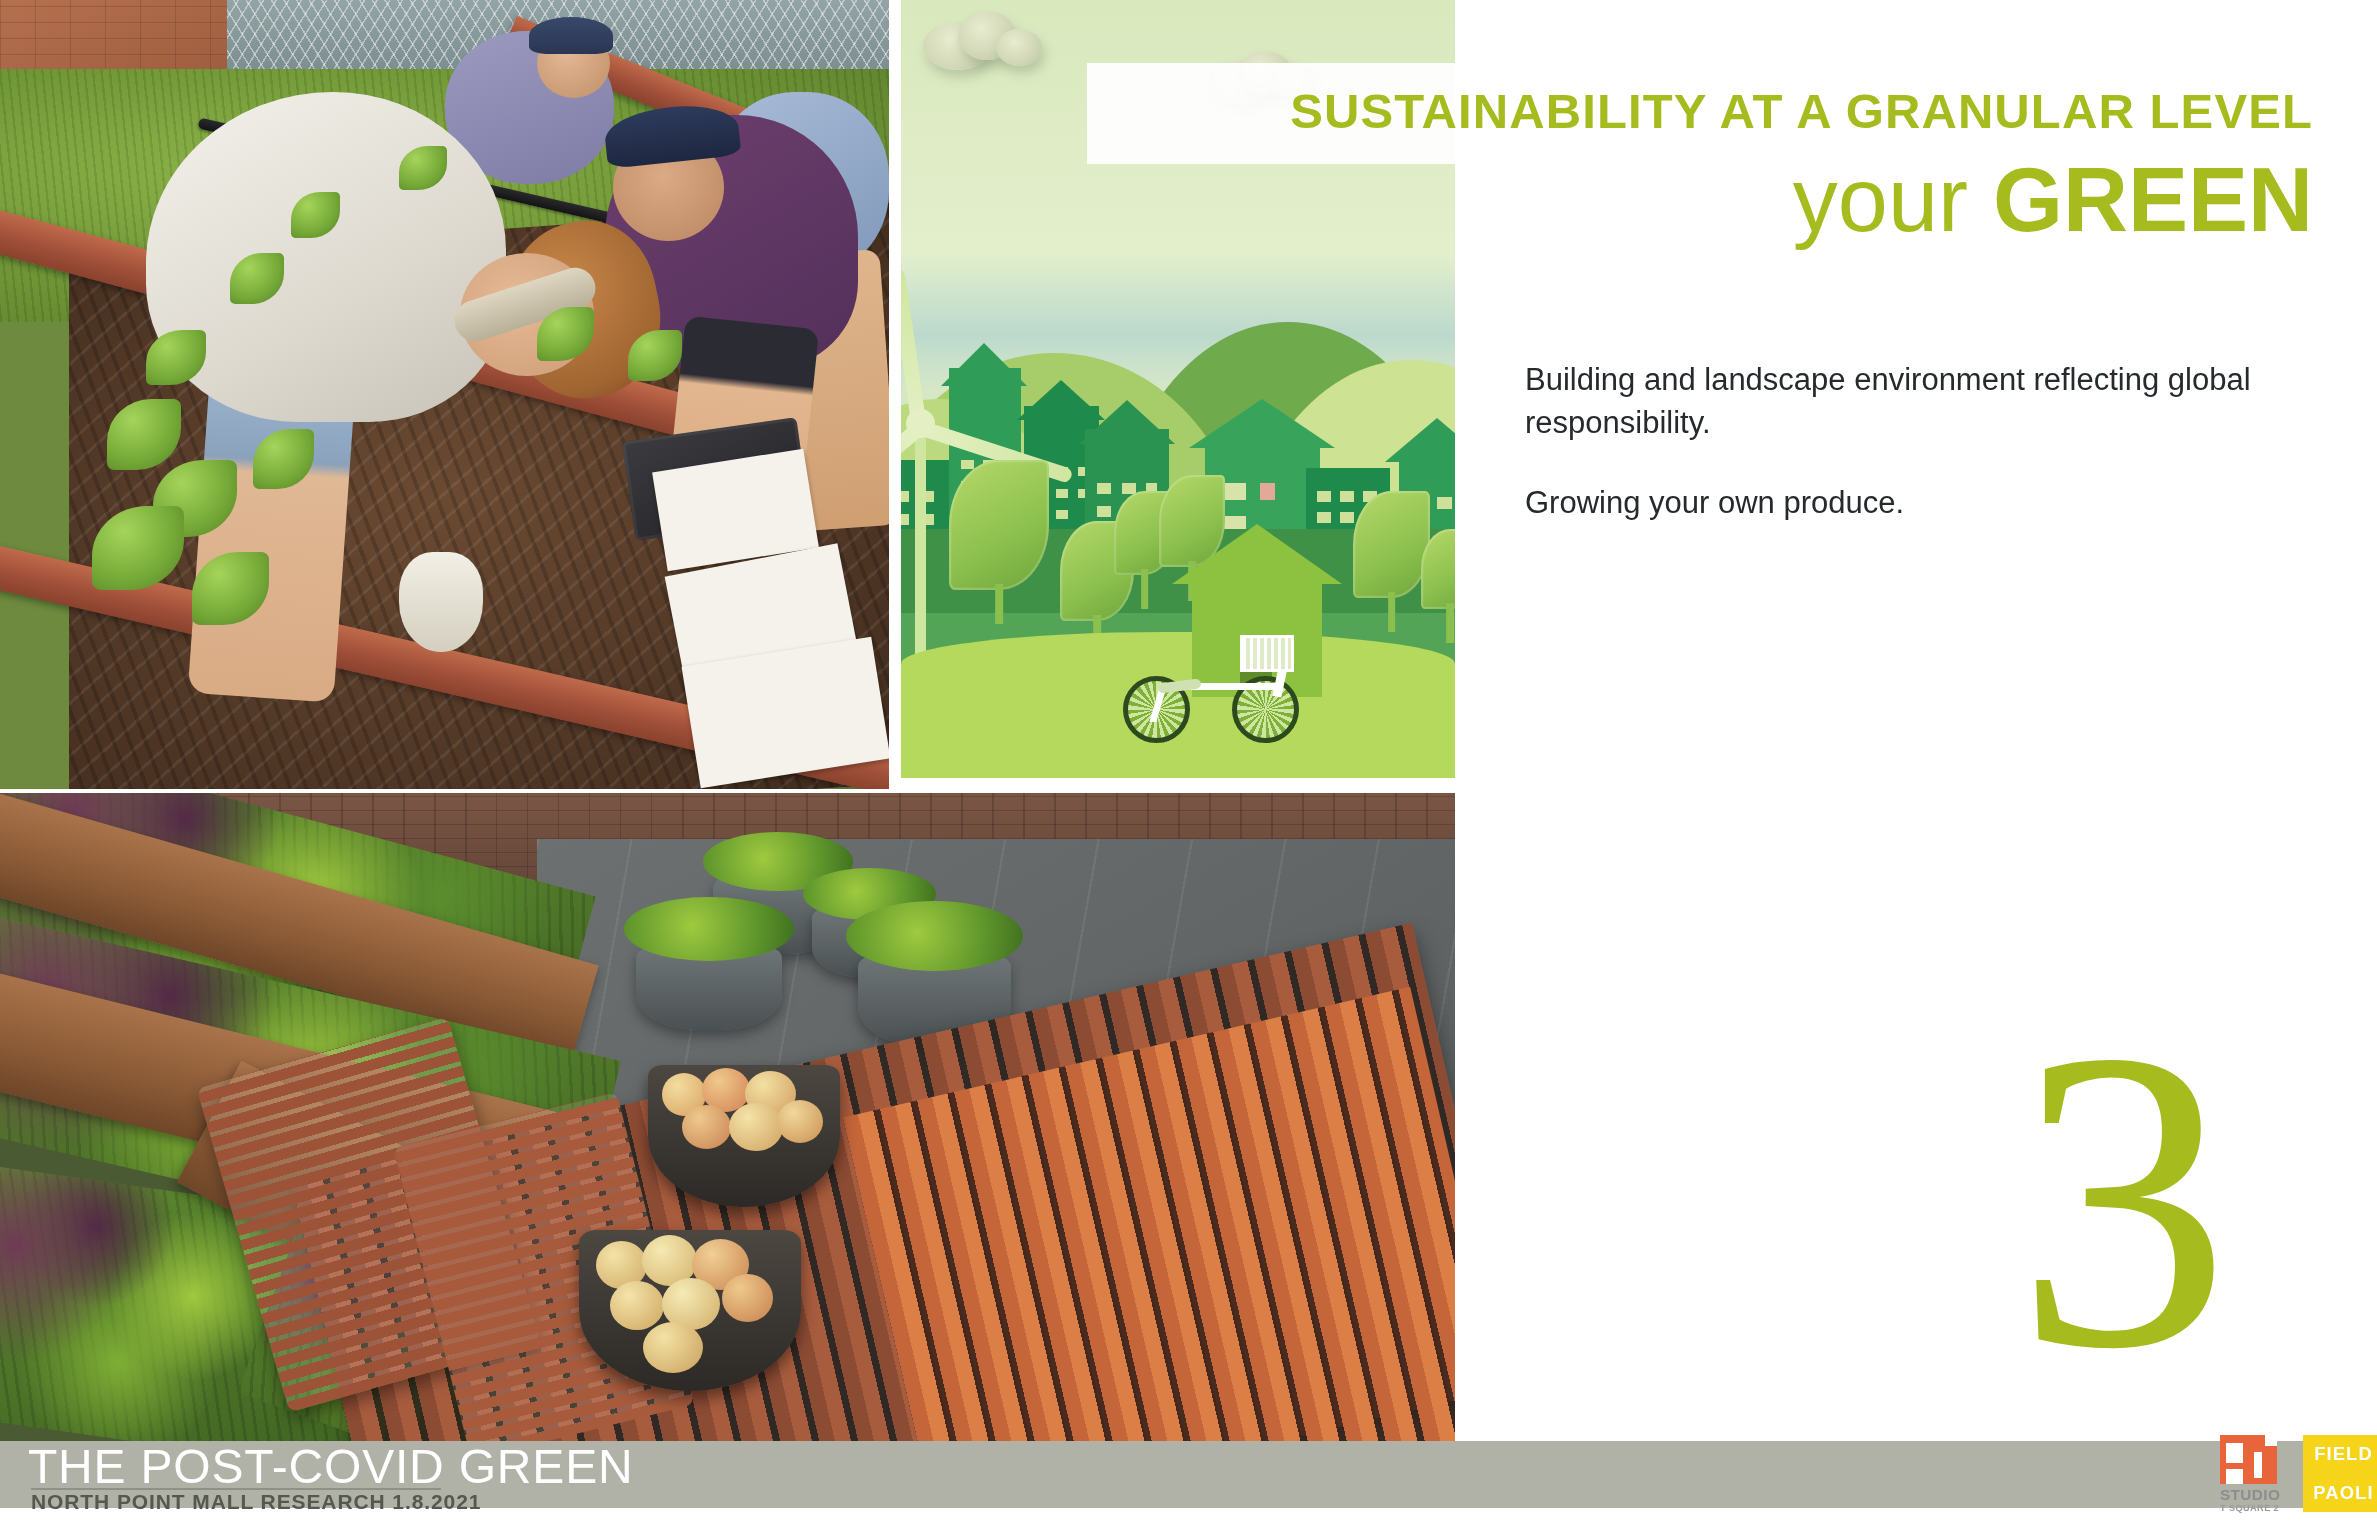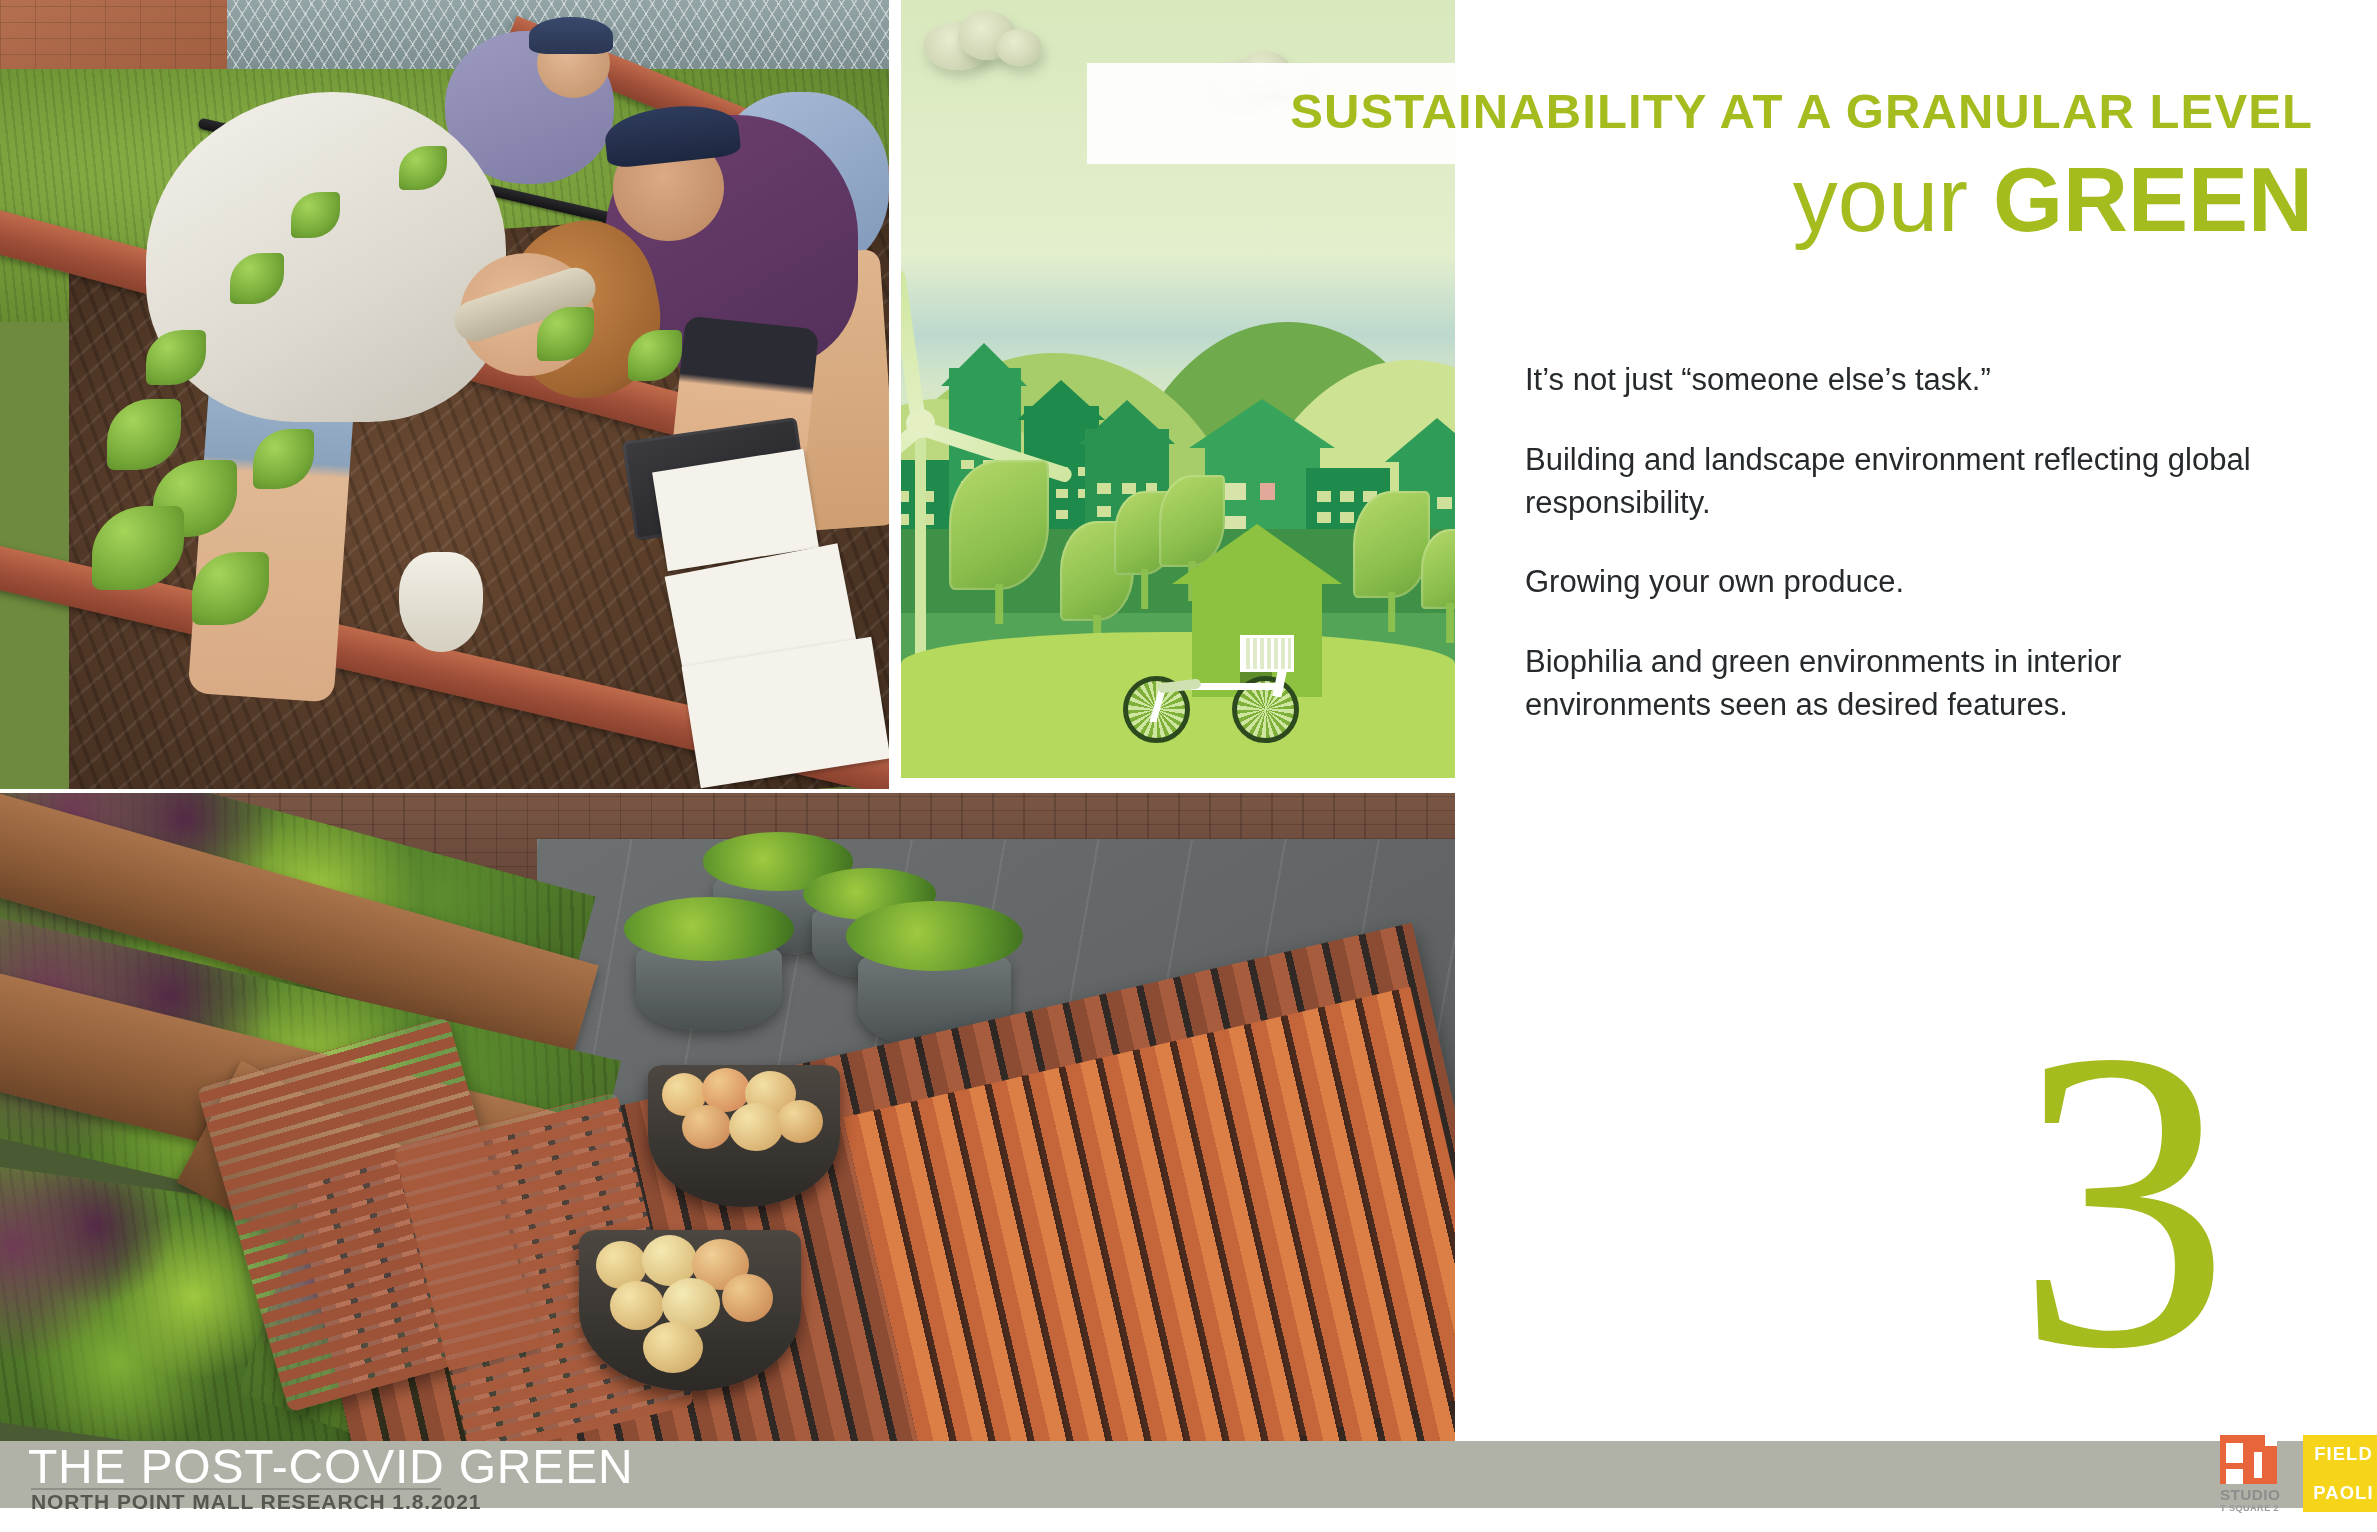--- a/index.html
+++ b/index.html
@@ -642,24 +642,22 @@
     <div class="fruit" style="left:143px; top:44px; width:51px; height:48px; background:radial-gradient(circle at 35% 30%,#eec98d,#c6804c);"></div>
     <div class="fruit" style="left:64px; top:92px; width:60px; height:51px; background:radial-gradient(circle at 35% 30%,#f3e2a5,#caa05d);"></div>
   </div>
 </div>
 
 <div class="white-banner"></div>
 <div class="slide-eyebrow">SUSTAINABILITY AT A GRANULAR LEVEL</div>
 <div class="slide-headline"><span>your </span><span class="bold">GREEN</span></div>
 
 <div class="body-copy">
-  <p>It’s not just “someone else’s task.”</p>
   <p>Building and landscape environment reflecting global responsibility.</p>
   <p>Growing your own produce.</p>
-  <p>Biophilia and green environments in interior environments seen as desired features.</p>
 </div>
 
 <div class="slide-number">3</div>
 
 <div class="footer-bar"></div>
 <div class="footer-title">THE POST-COVID  GREEN</div>
 <div class="footer-rule"></div>
 <div class="footer-sub">NORTH POINT MALL RESEARCH 1.8.2021</div>
 
 <div class="logos">

